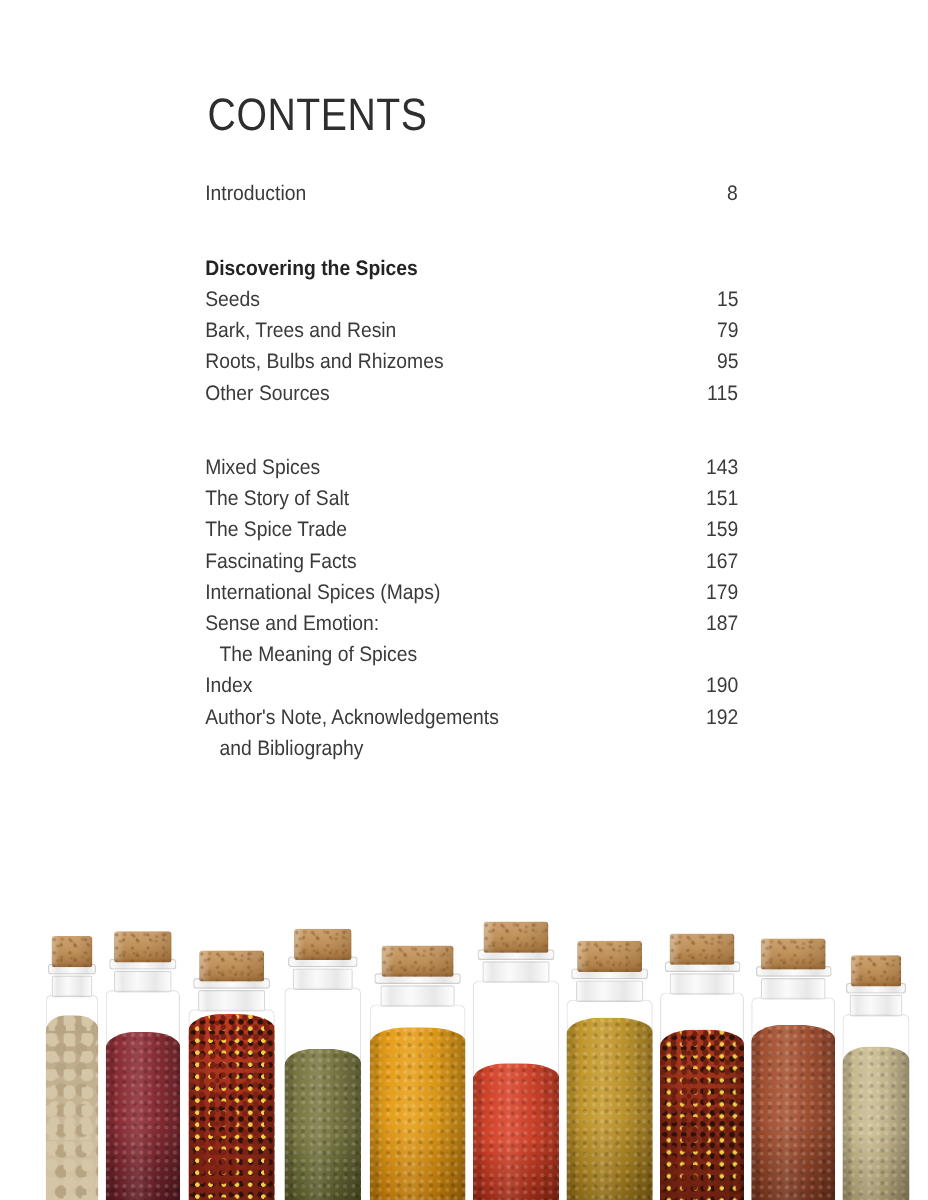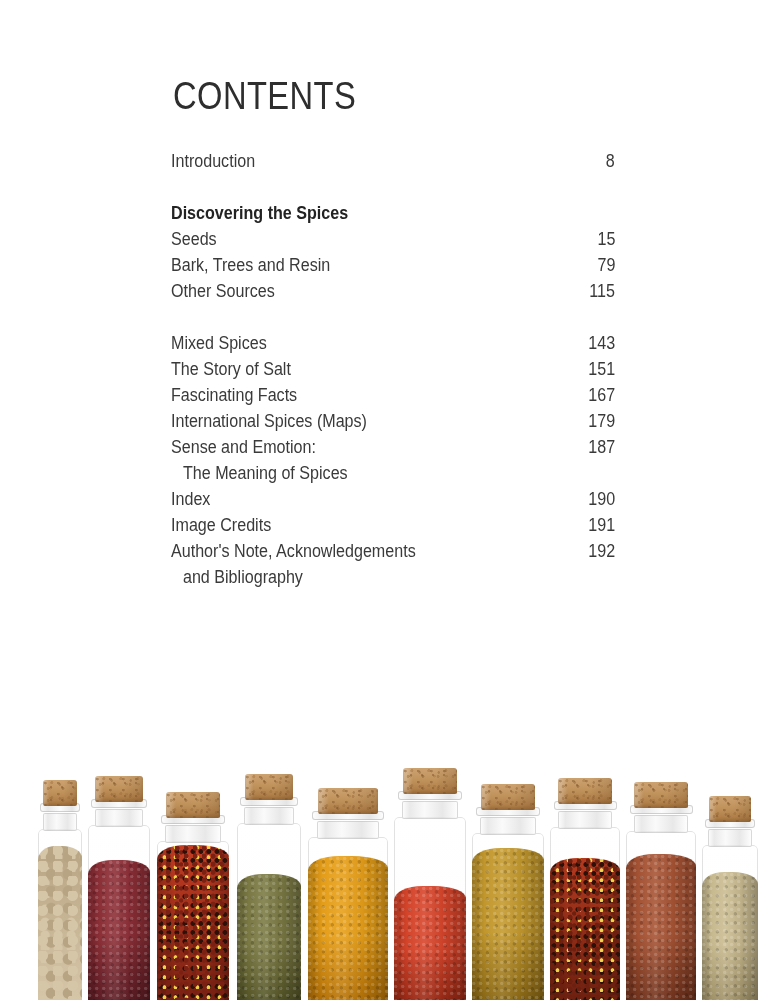--- a/index.html
+++ b/index.html
@@ -71,21 +71,21 @@
   }
 
   .toc-row.section .label {
     font-weight: bold;
     color: #232323;
   }
   .toc-row.cont .label {
     padding-left: 13px;
   }
   .toc-row.gap-before {
-    margin-top: 26px;
+    margin-top: 36px;
   }
 
   
   .photo {
     position: absolute;
     left: 0;
     top: 762px;
     width: 773px;
     height: 238px;
     overflow: hidden;
@@ -213,29 +213,30 @@
 
 <div class="page">
 
   <div class="toc-title">CONTENTS</div>
 
   <div class="toc-list">
       <div class="toc-row"><span class="label">Introduction</span><span class="page-no">8</span></div>
       <div class="toc-row section gap-before"><span class="label">Discovering the Spices</span></div>
       <div class="toc-row"><span class="label">Seeds</span><span class="page-no">15</span></div>
       <div class="toc-row"><span class="label">Bark, Trees and Resin</span><span class="page-no">79</span></div>
+      <div class="toc-row"><span class="label">Roots, Bulbs and Rhizomes</span><span class="page-no">95</span></div>
       <div class="toc-row"><span class="label">Other Sources</span><span class="page-no">115</span></div>
       <div class="toc-row gap-before"><span class="label">Mixed Spices</span><span class="page-no">143</span></div>
       <div class="toc-row"><span class="label">The Story of Salt</span><span class="page-no">151</span></div>
+      <div class="toc-row"><span class="label">The Spice Trade</span><span class="page-no">159</span></div>
       <div class="toc-row"><span class="label">Fascinating Facts</span><span class="page-no">167</span></div>
       <div class="toc-row"><span class="label">International Spices (Maps)</span><span class="page-no">179</span></div>
       <div class="toc-row"><span class="label">Sense and Emotion:</span><span class="page-no">187</span></div>
       <div class="toc-row cont"><span class="label">The Meaning of Spices</span></div>
       <div class="toc-row"><span class="label">Index</span><span class="page-no">190</span></div>
-      <div class="toc-row"><span class="label">Image Credits</span><span class="page-no">191</span></div>
       <div class="toc-row"><span class="label">Author's Note, Acknowledgements</span><span class="page-no">192</span></div>
       <div class="toc-row cont"><span class="label">and Bibliography</span></div>
     </div>
 
   <div class="photo">
     <div class="photo-inner">
         <div class="jar" style="left: 38px; width: 44px; height: 220px;">
           <div class="body" style="top: 49px;">
             <div class="fill" style="top: 17px;">
               <div class="grain" style="background-image: radial-gradient(circle at 30% 30%, rgb(214, 198, 168) 0px, rgb(214, 198, 168) 5px, rgba(0, 0, 0, 0) 6px), radial-gradient(circle at 78% 66%, rgb(183, 164, 131) 0px, rgb(183, 164, 131) 5px, rgba(0, 0, 0, 0) 6px), radial-gradient(circle at 55% 85%, rgb(214, 198, 168) 0px, rgb(214, 198, 168) 4px, rgba(0, 0, 0, 0) 5px), linear-gradient(rgb(183, 164, 131), rgb(214, 198, 168)); background-size: 15px 15px, 17px 17px, 13px 13px, 100% 100%; border-radius: 40% 45% 0px 0px / 14px 12px 0px 0px;"></div>

